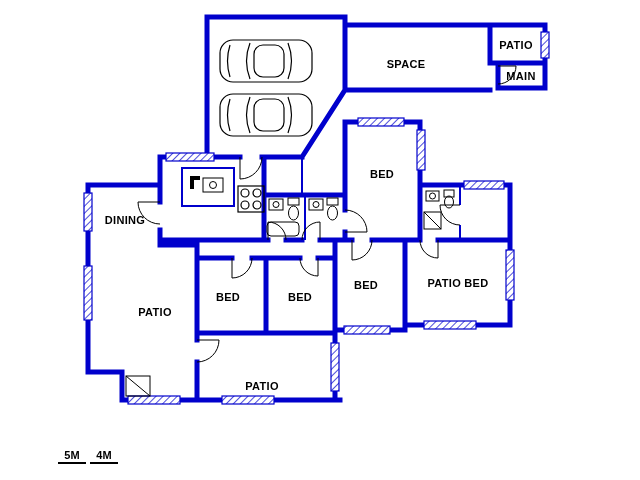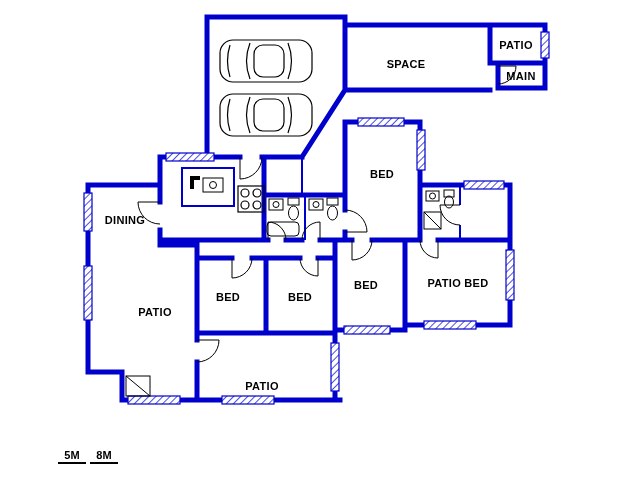--- a/index.html
+++ b/index.html
@@ -154,15 +154,15 @@
   <div class="lbl" style="left:382px;top:174px">BED</div>
   <div class="lbl" style="left:125px;top:220px">DINING</div>
   <div class="lbl" style="left:155px;top:312px">PATIO</div>
   <div class="lbl" style="left:228px;top:297px">BED</div>
   <div class="lbl" style="left:300px;top:297px">BED</div>
   <div class="lbl" style="left:366px;top:285px">BED</div>
   <div class="lbl" style="left:458px;top:283px">PATIO BED</div>
   <div class="lbl" style="left:262px;top:386px">PATIO</div>
 
   <div class="scale-lbl" style="left:72px;top:455px">5M</div>
-  <div class="scale-lbl" style="left:104px;top:455px">8M</div>
+  <div class="scale-lbl" style="left:104px;top:455px">4M</div>
 
 </div>
 
 </body></html>

